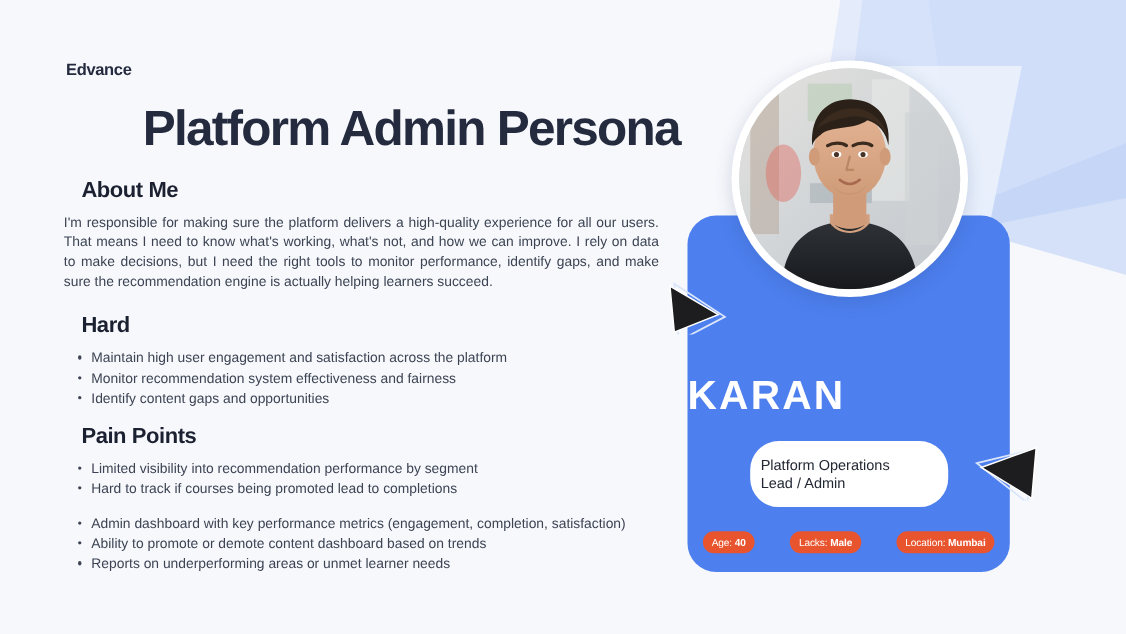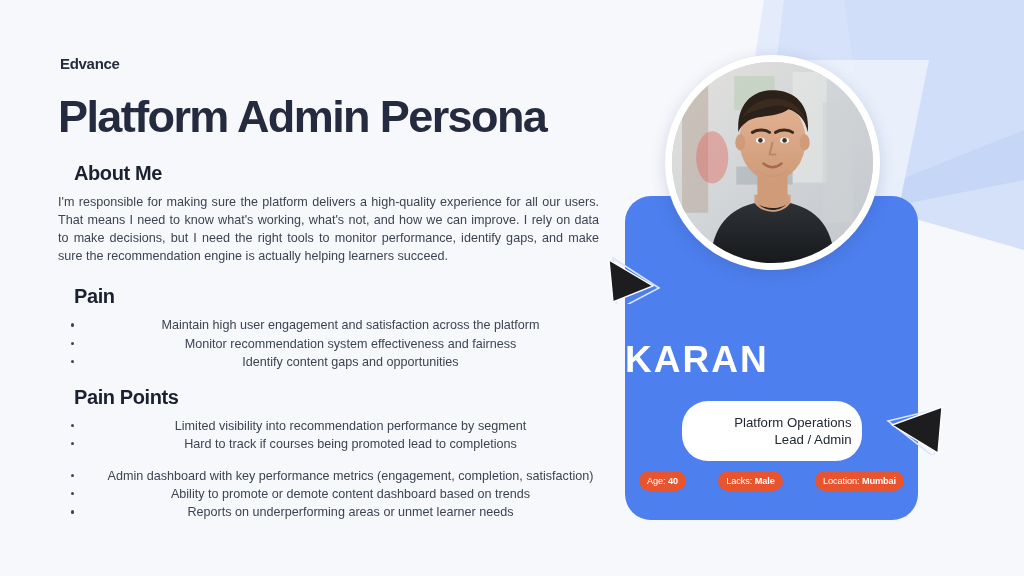--- a/index.html
+++ b/index.html
@@ -48,20 +48,21 @@
     letter-spacing: -0.3px;
     margin: 0 0 22px 2px;
   }
   .page-title {
     font-size: 45px;
     line-height: 1.02;
     font-weight: bold;
     color: #252b3f;
     letter-spacing: -1.6px;
     margin: 0 0 22px 0;
+    text-align: right;
   }
   .sec-head {
     font-size: 20px;
     font-weight: bold;
     color: #1b2130;
     letter-spacing: -0.4px;
     margin: 0 0 9px 16px;
   }
   .about-body {
     font-size: 12.6px;
@@ -69,21 +70,20 @@
     color: #3c4453;
     text-align: justify;
     margin: 0 0 20px 0;
     width: 541px;
   }
   .sec-block { margin-bottom: 16px; }
   ul.bullets {
     margin: 0;
     padding: 0 0 0 25px;
     list-style: none;
-    text-align: center;
   }
   ul.bullets li {
     font-size: 12.6px;
     line-height: 1.28;
     color: #3c4453;
     position: relative;
     padding-left: 0;
     margin-bottom: 2px;
   }
   ul.bullets li::before {
@@ -120,31 +120,31 @@
   }
   .role-pill {
     position: absolute;
     left: 50%;
     transform: translateX(-50%);
     top: 205px;
     width: 180px;
     padding: 13px 10px;
     background: #ffffff;
     border-radius: 26px;
-    text-align: right;
+    text-align: left;
     font-size: 13.2px;
     line-height: 1.3;
     color: #222833;
     box-sizing: border-box;
   }
   .meta-row {
     position: absolute;
     left: 14px;
     right: 14px;
-    top: 275px;
+    top: 287px;
     display: flex;
     justify-content: space-between;
     align-items: center;
     gap: 5px;
   }
   .meta-pill {
     background: #e8542e;
     color: #ffffff;
     border-radius: 12px;
     font-size: 9.2px;
@@ -212,21 +212,21 @@
     <div class="brand">Edvance</div>
 
     <h1 class="page-title">Platform Admin Persona</h1>
 
     <div class="sec-block">
       <h2 class="sec-head">About Me</h2>
       <p class="about-body">I'm responsible for making sure the platform delivers a high-quality experience for all our users. That means I need to know what's working, what's not, and how we can improve. I rely on data to make decisions, but I need the right tools to monitor performance, identify gaps, and make sure the recommendation engine is actually helping learners succeed.</p>
     </div>
 
     <div class="sec-block">
-      <h2 class="sec-head">Pain</h2>
+      <h2 class="sec-head">Hard</h2>
       <ul class="bullets">
         <li>Maintain high user engagement and satisfaction across the platform</li>
         <li>Monitor recommendation system effectiveness and fairness</li>
         <li>Identify content gaps and opportunities</li>
       </ul>
     </div>
 
     <div class="sec-block">
       <h2 class="sec-head">Pain Points</h2>
       <ul class="bullets">

